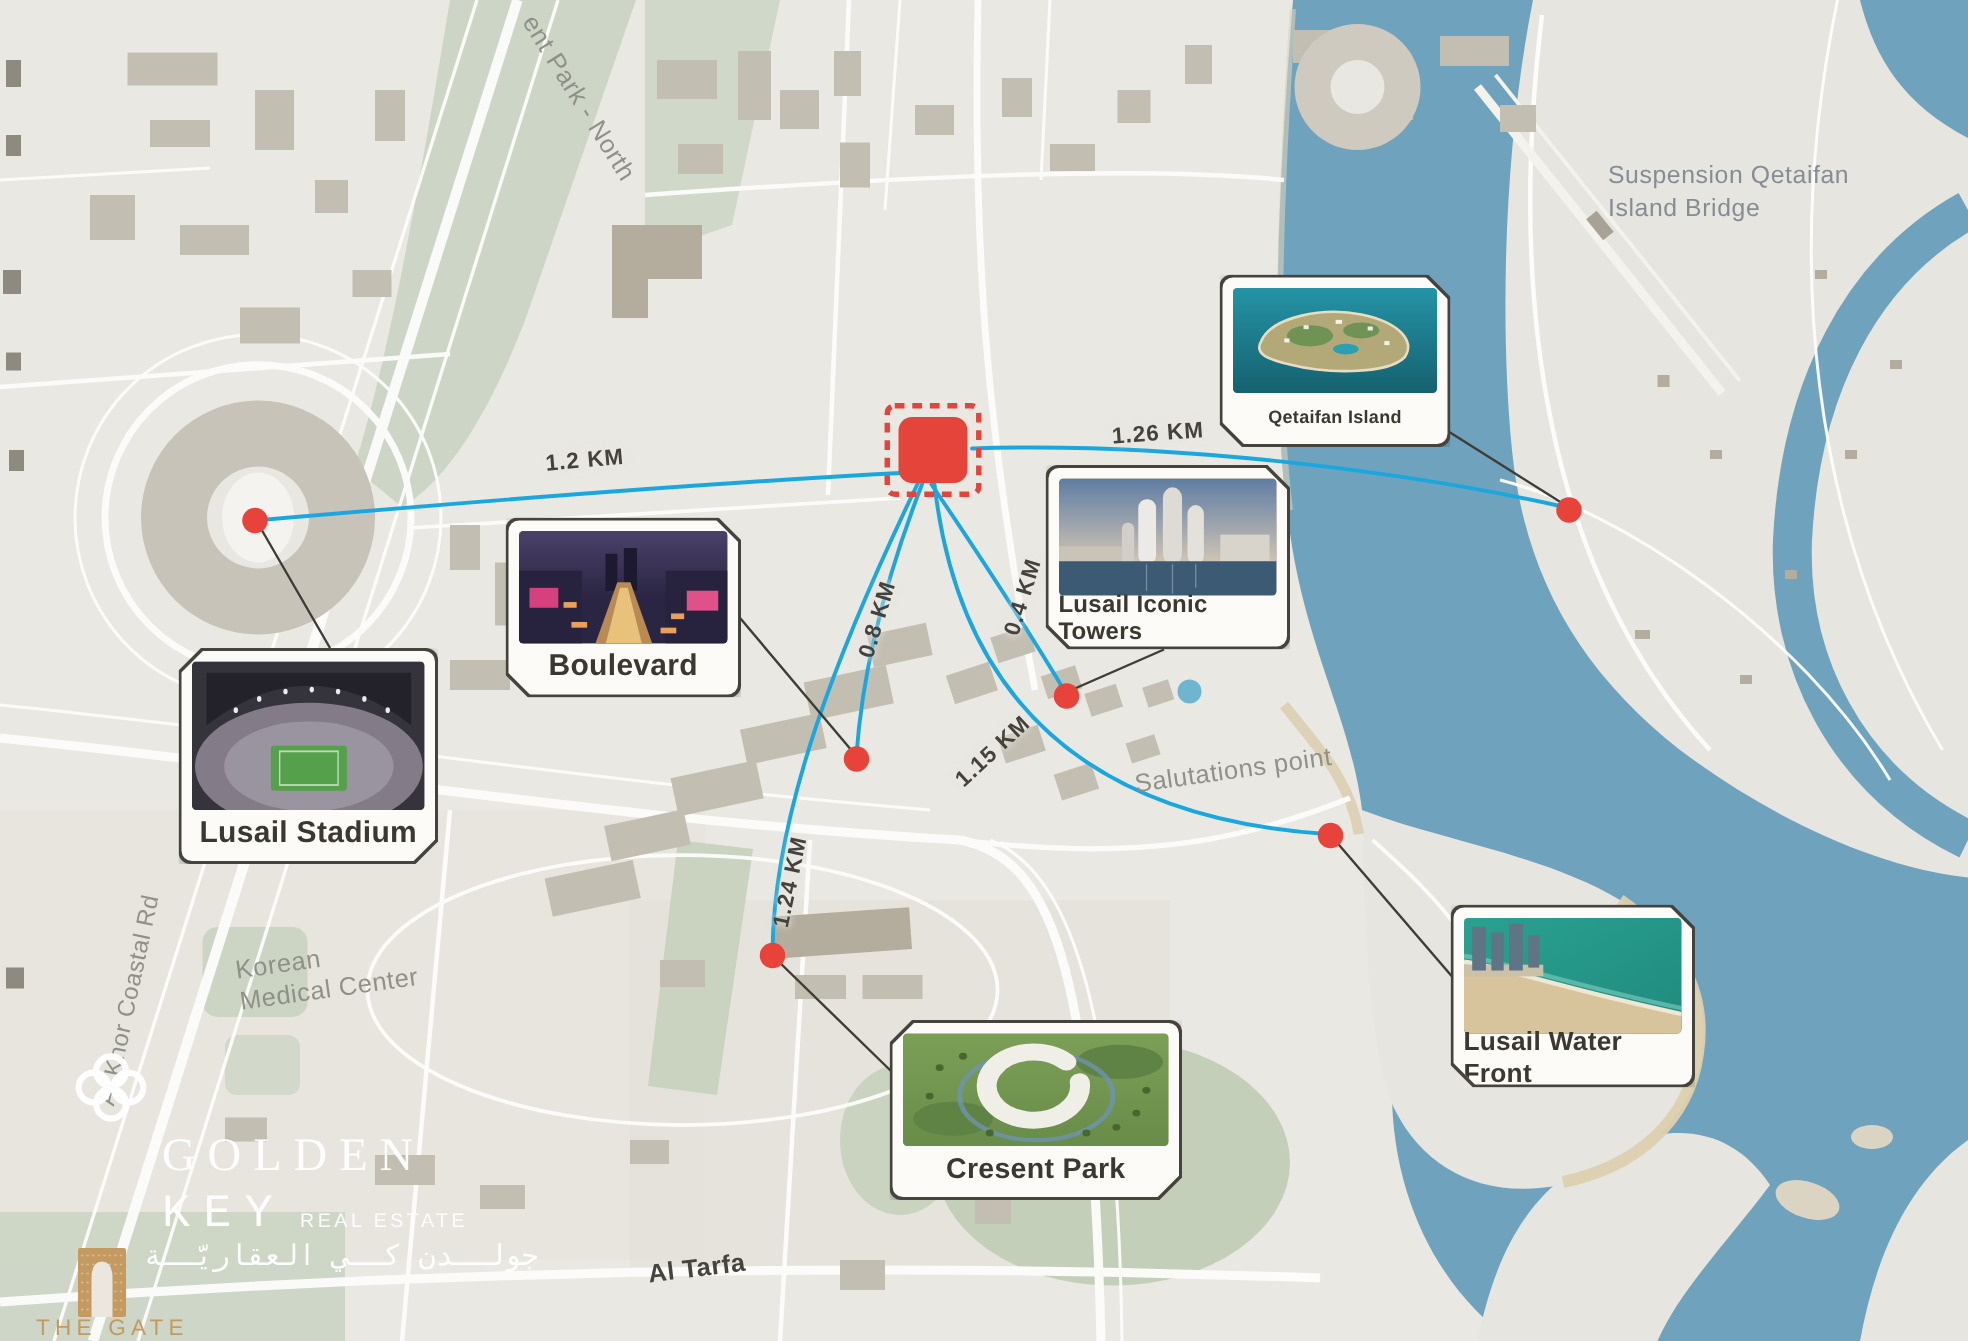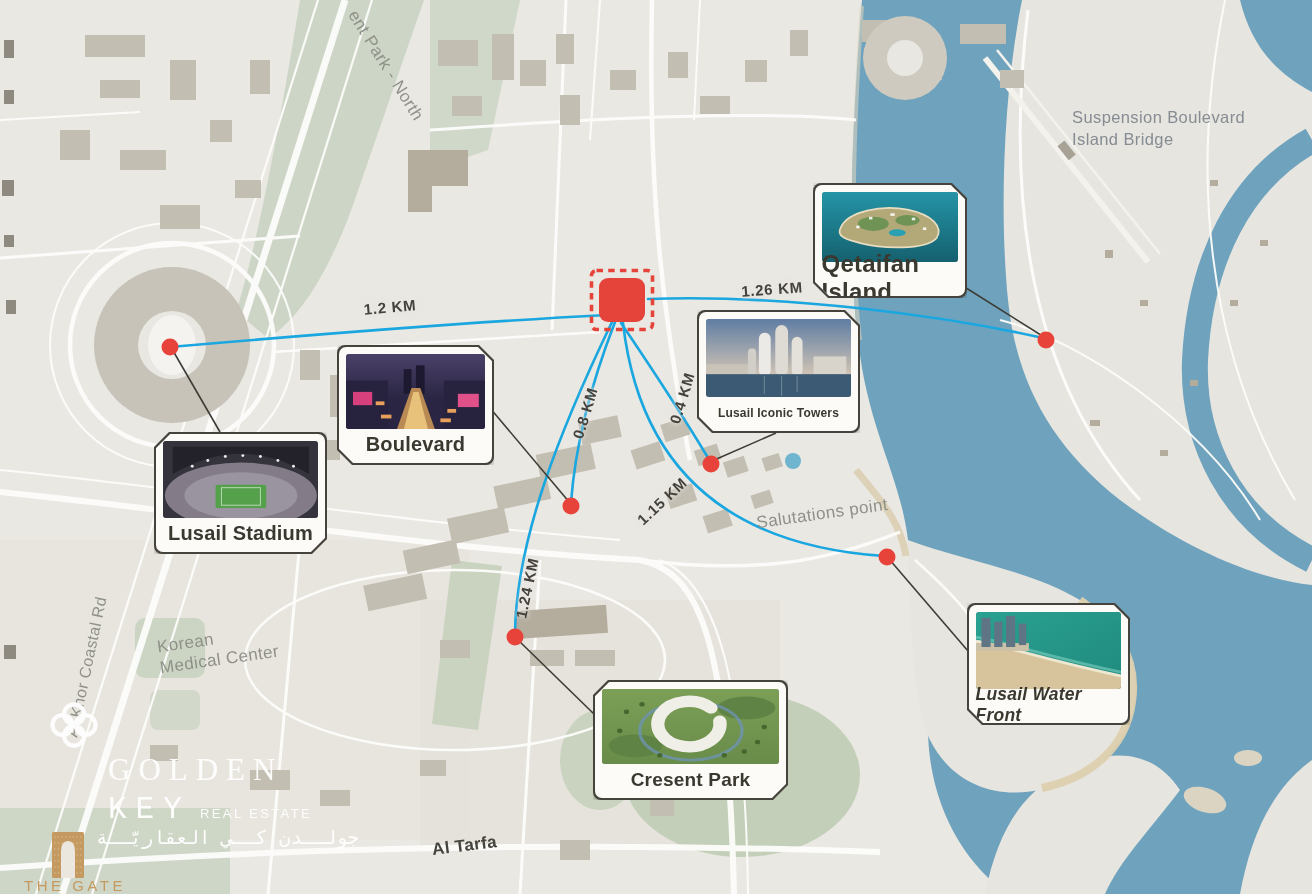--- a/index.html
+++ b/index.html
@@ -229,21 +229,21 @@
       <circle cx="1046" cy="340" r="8.5"></circle>
     </g>
     <g>
       <rect x="599" y="278" width="46" height="44" rx="9" fill="#e5443b"></rect>
       <rect x="591.5" y="270.5" width="61" height="59" rx="5" fill="none" stroke="#e5443b" stroke-width="3.6" stroke-dasharray="6.5 5.2"></rect>
     </g>
   </svg>
 
   <div class="map-label" style="left:352px;top:2px;transform:rotate(58deg);transform-origin:0 50%;">ent Park - North</div>
   <div class="map-label bridge" style="left:1072px;top:106px;">
-    <div>Suspension Boulevard</div>
+    <div>Suspension Qetaifan</div>
     <div>Island Bridge</div>
   </div>
   <div class="map-label" style="left:756px;top:504px;transform:rotate(-8deg);">Salutations point</div>
   <div class="map-label" style="left:158px;top:628px;transform:rotate(-8deg);line-height:21px;">
     <div>Korean</div>
     <div>Medical Center</div>
   </div>
   <div class="map-label" style="left:72px;top:728px;transform:rotate(-78deg);transform-origin:0 50%;font-size:16px;">Al Khor Coastal Rd</div>
   <div class="map-label" style="left:432px;top:836px;transform:rotate(-7deg);color:#45443e;font-weight:600;">Al Tarfa</div>
 
@@ -271,21 +271,21 @@
           <ellipse cx="88" cy="46" rx="10" ry="4" fill="#2aa0b2"></ellipse>
           <g fill="#fff" opacity=".85">
               <rect x="40" y="38" width="4" height="3"></rect>
               <rect x="55" y="28" width="4" height="3"></rect>
           <rect x="80" y="24" width="5" height="3"></rect>
               <rect x="105" y="29" width="4" height="3"></rect>
               <rect x="118" y="40" width="4" height="3"></rect>
             </g>
         </svg>
       </div>
-      <div class="card-label" style="font-size:24px;">Qetaifan Island</div>
+      <div class="card-label" style="font-size:12px;">Qetaifan Island</div>
     </div>
   </div>
 
   <div class="card clip-a" style="left:337px;top:345px;width:157px;height:120px;">
     <div class="card-inner clip-a">
       <div class="thumb">
         <svg viewBox="0 0 160 80" preserveAspectRatio="none">
           <defs>
               <linearGradient id="bsky" x1="0" y1="0" x2="0" y2="1">
             <stop offset="0" stop-color="#4a4169"></stop>
@@ -306,21 +306,21 @@
               <rect x="116" y="58" width="10" height="4"></rect>
           <rect x="40" y="64" width="12" height="4"></rect>
               <rect x="108" y="68" width="12" height="4"></rect>
             </g>
         </svg>
       </div>
       <div class="card-label" style="font-size:20px;">Boulevard</div>
     </div>
   </div>
 
-  <div class="card clip-b" style="left:154px;top:432px;width:173px;height:122px;">
+  <div class="card clip-b" style="left:119px;top:432px;width:173px;height:144px;">
     <div class="card-inner clip-b">
       <div class="thumb">
         <svg viewBox="0 0 160 80" preserveAspectRatio="none">
           <rect width="160" height="80" fill="#35333c"></rect>
           <path d="M10 34 Q80 -8 150 34 L150 6 L10 6 Z" fill="#23222a"></path>
           <ellipse cx="80" cy="56" rx="78" ry="34" fill="#837c88"></ellipse>
           <ellipse cx="80" cy="56" rx="58" ry="24" fill="#9a93a0"></ellipse>
           <rect x="54" y="45" width="52" height="24" rx="2" fill="#55a04b"></rect>
           <rect x="60" y="48" width="40" height="18" fill="none" stroke="#fff" stroke-width="1" opacity=".6"></rect>
           <g fill="#fff" opacity=".9">
@@ -356,21 +356,21 @@
           <rect x="76" y="6" width="14" height="52" rx="7" fill="#dedbd5"></rect>
           <rect x="94" y="18" width="12" height="40" rx="6" fill="#e4e1da"></rect>
           <rect x="0" y="56" width="160" height="24" fill="#3c5a74"></rect>
           <g stroke="#fff" opacity=".3">
               <line x1="64" y1="58" x2="64" y2="76"></line>
               <line x1="83" y1="58" x2="83" y2="78"></line>
           <line x1="100" y1="58" x2="100" y2="74"></line>
             </g>
         </svg>
       </div>
-      <div class="card-label" style="font-size:12px;">Lusail Iconic Towers</div>
+      <div class="card-label" style="font-size:16px;">Lusail Iconic Towers</div>
     </div>
   </div>
 
   <div class="card clip-a" style="left:967px;top:603px;width:163px;height:122px;">
     <div class="card-inner clip-a">
       <div class="thumb">
         <svg viewBox="0 0 160 80" preserveAspectRatio="none">
           <defs>
               <linearGradient id="wsea" x1="0" y1="0" x2="1" y2="1">
             <stop offset="0" stop-color="#2aa191"></stop>
@@ -383,21 +383,21 @@
           <path d="M0 26 C30 30 70 44 160 62" fill="none" stroke="#7fd0c2" stroke-width="3" opacity=".6"></path>
           <rect x="0" y="32" width="58" height="8" fill="#cbc0a8"></rect>
           <g fill="#5f7484">
               <rect x="6" y="6" width="10" height="30"></rect>
               <rect x="20" y="10" width="9" height="26"></rect>
           <rect x="33" y="4" width="10" height="32"></rect>
               <rect x="47" y="12" width="8" height="22"></rect>
             </g>
         </svg>
       </div>
-      <div class="card-label" style="font-size:17.5px;font-style:italic;">Lusail Water Front</div>
+      <div class="card-label" style="font-size:17.5px;">Lusail Water Front</div>
     </div>
   </div>
 
   <div class="card clip-b" style="left:593px;top:680px;width:195px;height:120px;">
     <div class="card-inner clip-b">
       <div class="thumb">
         <svg viewBox="0 0 160 80" preserveAspectRatio="none">
           <defs>
               <linearGradient id="cpg" x1="0" y1="0" x2="0" y2="1">
             <stop offset="0" stop-color="#7c9f57"></stop>

